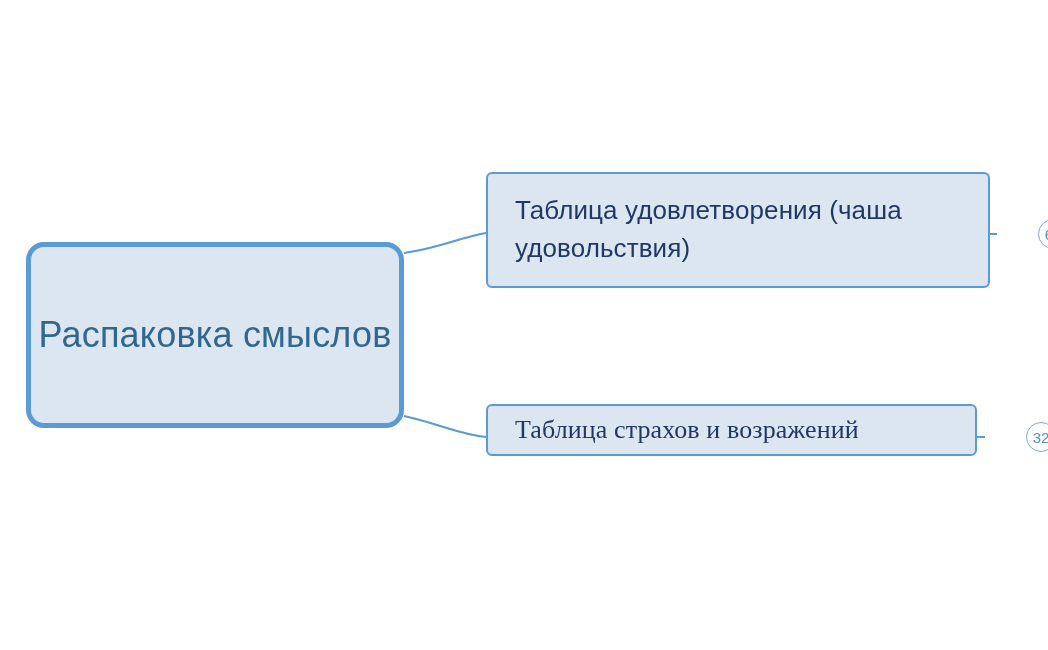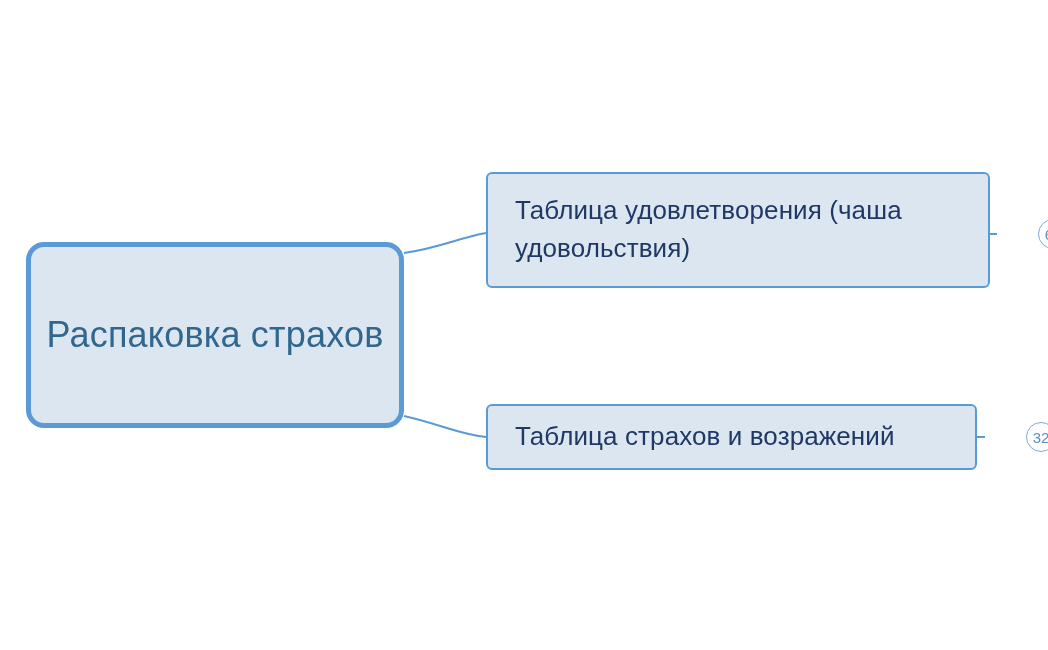--- a/index.html
+++ b/index.html
@@ -81,21 +81,22 @@
   .node.child-1 {
     left: 486px;
     top: 172px;
     width: 504px;
     height: 116px;
   }
   .node.child-2 {
     left: 486px;
     top: 404px;
     width: 491px;
-    height: 66px;
+    height: 52px;
+    font-family: Liberation Serif, serif;
   }
 
   
   .badge {
     position: absolute;
     box-sizing: border-box;
     width: 30px;
     height: 30px;
     border-radius: 50%;
     background: #ffffff;
@@ -126,21 +127,21 @@
 <body>
 
 <div id="canvas">
 
   <svg id="connectors" viewBox="0 0 1048 650" xmlns="http://www.w3.org/2000/svg">
     <path d="M 404 253 C 440 248, 458 238, 486 233" fill="none" stroke="#5b9bd5" stroke-width="2.2"></path>
     <path d="M 404 416 C 440 424, 458 434, 486 437" fill="none" stroke="#5b9bd5" stroke-width="2.2"></path>
   </svg>
 
   <div class="node root">
-    <span class="node-text">Распаковка страхов</span>
+    <span class="node-text">Распаковка смыслов</span>
   </div>
 
   <div class="node child child-1">
     <span class="node-text">Таблица удовлетворения (чаша удовольствия)</span>
   </div>
   <div class="badge-stub stub-66"></div>
   <div class="badge badge-66">66</div>
 
   <div class="node child child-2">
     <span class="node-text">Таблица страхов и возражений</span>

